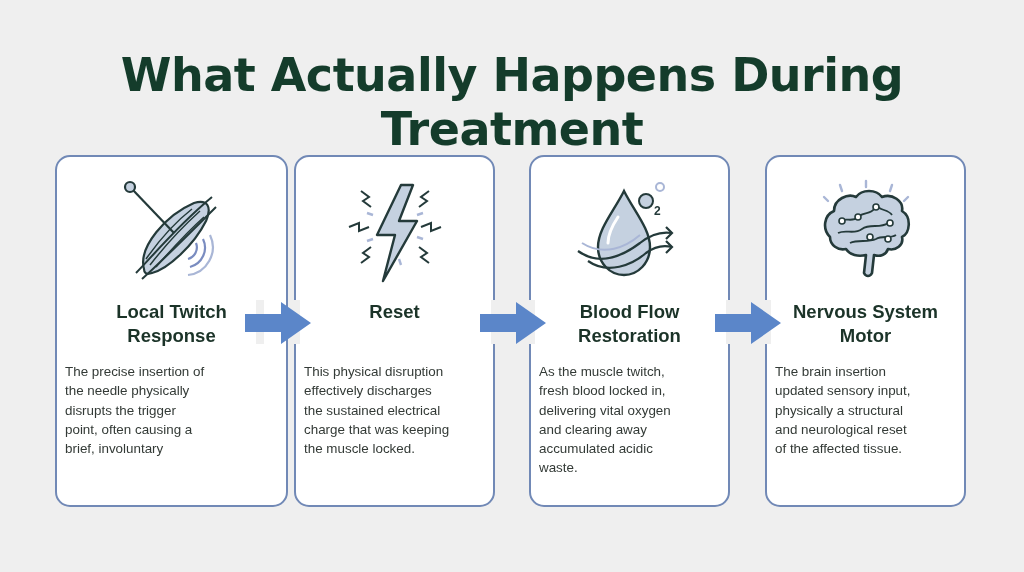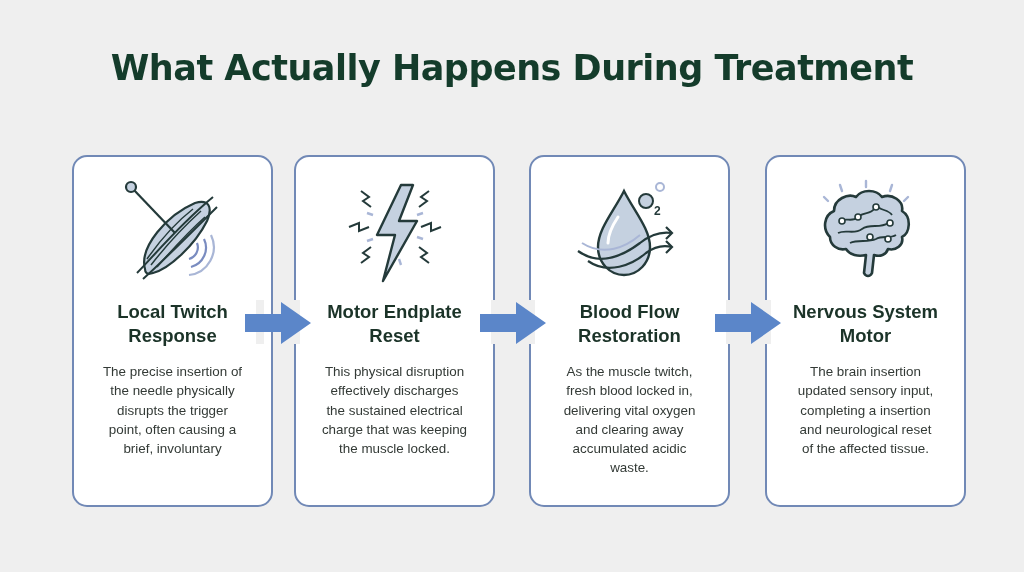--- a/index.html
+++ b/index.html
@@ -6,21 +6,21 @@
     body {
       width: 1024px; height: 572px; overflow: hidden;
       background: #efefef;
       font-family: "Liberation Sans", "DejaVu Sans", sans-serif;
       position: relative;
     }
     .title {
       position: absolute; left: 0; top: 48px; width: 1024px;
       text-align: center;
       font-family: "DejaVu Sans", "Liberation Sans", sans-serif;
-      font-weight: bold; font-size: 35px; letter-spacing: -0.5px;
+      font-weight: bold; font-size: 46px; letter-spacing: -0.5px;
       color: #143c2b;
     }
     .card {
       position: absolute; top: 155px; width: 197px; height: 348px;
       background: #ffffff;
       border: 2px solid #7189b6;
       border-radius: 15px;
       box-sizing: content-box;
     }
     .card .icon {
@@ -28,37 +28,37 @@
       margin-left: -56px;
     }
     .card .icon svg { width: 112px; height: 112px; display: block; }
     .card .heading {
       position: absolute; left: 6px; right: 6px; top: 143px;
       text-align: center; color: #1b3328;
       font-weight: bold; font-size: 18.5px; line-height: 24px;
     }
     .card .body {
       position: absolute; left: 8px; right: 8px; top: 205px;
-      text-align: center; color: #333a36;
+      color: #333a36;
       font-size: 13.4px; line-height: 19.3px;
     }
     .gapmask {
       position: absolute; width: 8px; height: 44px; background: #efefef;
     }
     .arrow {
       position: absolute; width: 70px; height: 46px;
     }
     .arrow svg { width: 70px; height: 46px; display: block; }
   </style>
 </head>
 <body>
 
 <div class="title">What Actually Happens During Treatment</div>
 
-<div class="card" style="left:72px;">
+<div class="card" style="left:55px;padding-left:32px;">
   <div class="icon">
     <svg viewBox="0 0 112 112">
       <path d="M28 92 C22 70 50 38 78 26 C92 22 96 30 90 44 C78 68 52 92 36 96 C30 98 28 96 28 92 Z" fill="#c5d1e0" stroke="#243a3a" stroke-width="2.2"></path>
       <path d="M20 96 C36 80 60 50 96 20" fill="none" stroke="#243a3a" stroke-width="2"></path>
       <path d="M26 102 C44 86 70 60 100 30" fill="none" stroke="#243a3a" stroke-width="2"></path>
       <path d="M34 88 C48 70 64 52 84 34" fill="none" stroke="#243a3a" stroke-width="1.5"></path>
       <path d="M40 90 C54 74 70 56 88 40" fill="none" stroke="#243a3a" stroke-width="1.5"></path>
       <path d="M30 82 C44 62 58 46 76 32" fill="none" stroke="#243a3a" stroke-width="1.5"></path>
       <path d="M16 12 L58 56" stroke="#243a3a" stroke-width="2.2"></path>
       <circle cx="14" cy="10" r="5" fill="#c5d1e0" stroke="#243a3a" stroke-width="2.2"></circle>
@@ -91,21 +91,20 @@
       <path d="M22 86 L30 80 L24 76 L32 70" fill="none" stroke="#243a3a" stroke-width="2"></path>
       <path d="M90 86 L82 80 L88 76 L80 70" fill="none" stroke="#243a3a" stroke-width="2"></path>
       <path d="M28 36 L34 38" stroke="#a9b6d6" stroke-width="2.4"></path>
       <path d="M84 36 L78 38" stroke="#a9b6d6" stroke-width="2.4"></path>
       <path d="M28 64 L34 62" stroke="#a9b6d6" stroke-width="2.4"></path>
       <path d="M84 62 L78 60" stroke="#a9b6d6" stroke-width="2.4"></path>
       <path d="M62 88 L60 82" stroke="#a9b6d6" stroke-width="2.4"></path>
     </svg>
   </div>
   <div class="heading">
-    <div>Motor Endplate</div>
     <div>Reset</div>
   </div>
   <div class="body">
     <div>This physical disruption</div>
     <div>effectively discharges</div>
     <div>the sustained electrical</div>
     <div>charge that was keeping</div>
     <div>the muscle locked.</div>
   </div>
 </div>
@@ -156,21 +155,21 @@
       <path d="M14 20 L18 24 M30 8 L32 14 M56 4 L56 10 M82 8 L80 14 M98 20 L94 24" stroke="#a9b6d6" stroke-width="2.4" stroke-linecap="round"></path>
     </svg>
   </div>
   <div class="heading">
     <div>Nervous System</div>
     <div>Motor</div>
   </div>
   <div class="body">
     <div>The brain insertion</div>
     <div>updated sensory input,</div>
-    <div>completing a insertion</div>
+    <div>physically a structural</div>
     <div>and neurological reset</div>
     <div>of the affected tissue.</div>
   </div>
 </div>
 
 <div class="gapmask" style="left:256px; top:300px;"></div>
 <div class="gapmask" style="left:292px; top:300px;"></div>
 <div class="gapmask" style="left:491px; top:300px;"></div>
 <div class="gapmask" style="left:527px; top:300px;"></div>
 <div class="gapmask" style="left:726px; top:300px;"></div>

